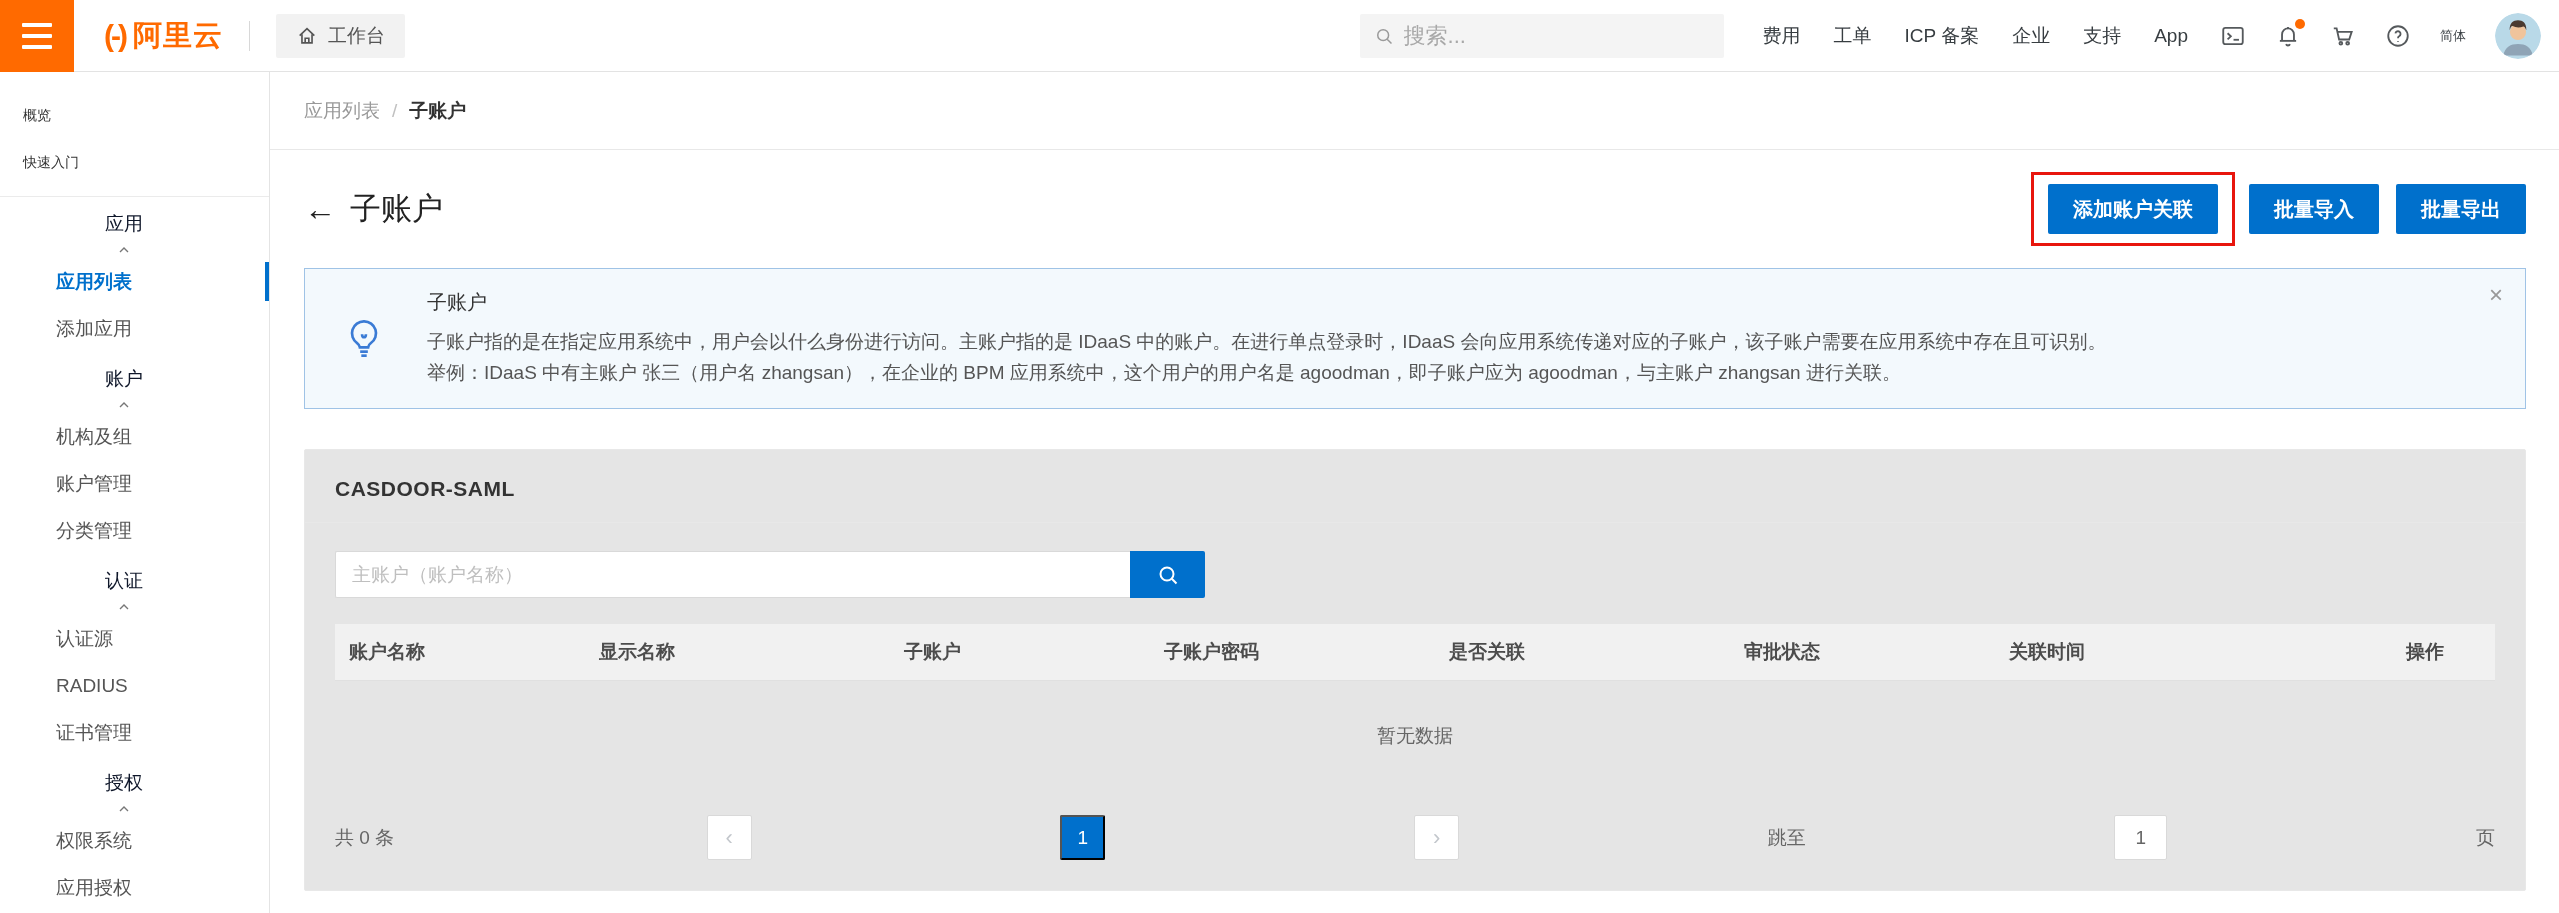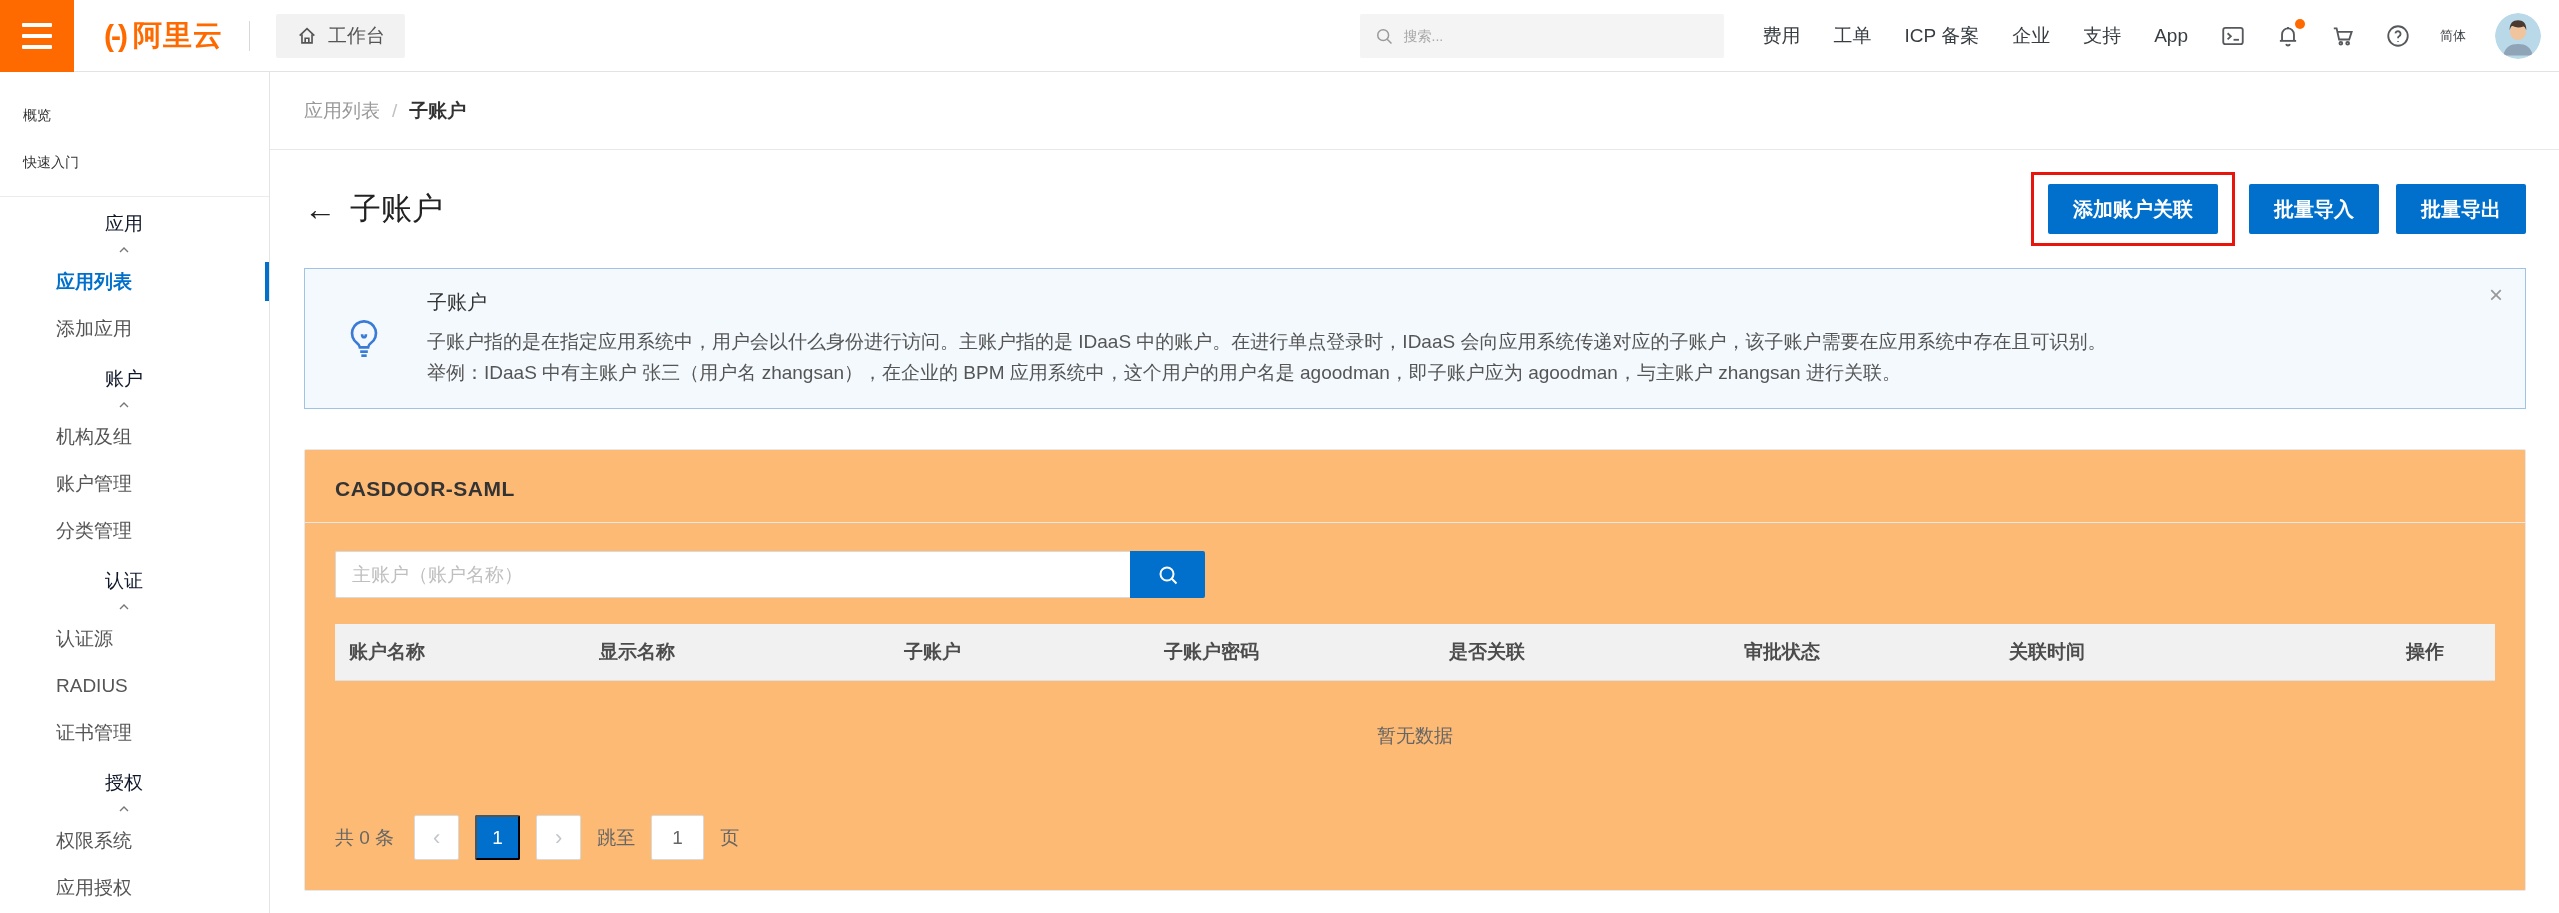--- a/index.html
+++ b/index.html
@@ -13,21 +13,21 @@
   .hamburger span { display:block; width:30px; height:4px; background:#fff; border-radius:1px; }
   .logo { display:flex; align-items:center; margin-left:30px; cursor:pointer; }
   .logo-mark { color:#FF6A00; font-weight:800; font-size:30px; letter-spacing:-3px; margin-right:8px; }
   .logo-text { color:#FF6A00; font-weight:800; font-size:29px; letter-spacing:1px; }
   .logo-divider { width:1px; height:30px; background:#d8d8d8; margin:0 26px; }
   .workbench { height:44px; background:#f2f2f2; border:none; border-radius:2px; display:flex; align-items:center; gap:10px; padding:0 20px; font-size:19px; color:#555; cursor:pointer; }
   .workbench svg { width:22px; height:22px; stroke:#555; fill:none; stroke-width:1.8; }
   .top-spacer { flex:1; }
   .topsearch { width:364px; height:44px; background:#f4f4f4; border-radius:2px; display:flex; align-items:center; padding:0 14px; gap:10px; }
   .topsearch svg { width:20px; height:20px; stroke:#9a9a9a; fill:none; stroke-width:1.8; flex:0 0 auto; }
-  .topsearch input { border:none; outline:none; background:transparent; font-size:14px; color:#333; width:100%; }
+  .topsearch input { border:none; outline:none; background:transparent; font-size:22px; color:#333; width:100%; }
   .topsearch input::placeholder { color:#a8a8a8; }
   .topnav { display:flex; align-items:center; gap:33px; margin-left:39px; }
   .topnav a { font-size:19px; color:#373d41; text-decoration:none; cursor:pointer; white-space:nowrap; }
   .topicons { display:flex; align-items:center; gap:29px; margin-left:32px; }
   .topicon { position:relative; width:26px; height:26px; display:flex; align-items:center; justify-content:center; cursor:pointer; }
   .topicon svg { width:26px; height:26px; stroke:#55595c; fill:none; stroke-width:1.7; }
   .badge-dot { position:absolute; top:-4px; right:-4px; width:10px; height:10px; border-radius:50%; background:#FF6A00; }
   .lang { font-size:13px; color:#373d41; cursor:pointer; white-space:nowrap; }
   .avatar { width:46px; height:46px; border-radius:50%; overflow:hidden; cursor:pointer; flex:0 0 auto; }
 
@@ -65,36 +65,36 @@
 
   
   .banner { position:relative; margin-top:24px; background:#f3f9fd; border:1px solid #9fc3e6; display:flex; align-items:center; padding:20px 60px 20px 36px; }
   .banner-icon { width:46px; height:46px; flex:0 0 auto; margin-right:40px; }
   .banner-icon svg { width:46px; height:46px; stroke:#3a7bd5; fill:none; stroke-width:1.4; }
   .banner-title { font-size:20px; color:#333; margin-bottom:10px; }
   .banner-line { font-size:19px; color:#555; line-height:31px; }
   .banner-close { position:absolute; top:14px; right:22px; font-size:24px; color:#999; cursor:pointer; line-height:1; }
 
   
-  .card { margin-top:40px; border:1px solid #e8e8e8; border-radius:2px; background:#fdba74; margin-bottom:14px; }
+  .card { margin-top:40px; border:1px solid #e8e8e8; border-radius:2px; background:#e5e5e5; margin-bottom:14px; }
   .card-header { padding:27px 30px 21px; border-bottom:1px solid #e8e8e8; }
   .card-title { font-size:21px; font-weight:700; color:#333; letter-spacing:.5px; }
   .card-search { padding:28px 30px 0; display:flex; }
   .search-input { width:795px; height:47px; border:1px solid #d9d9d9; border-right:none; border-radius:2px 0 0 2px; padding:0 16px; font-size:19px; color:#333; outline:none; }
   .search-input::placeholder { color:#bfbfbf; }
   .search-btn { width:75px; height:47px; background:#0070cc; border:none; border-radius:0 2px 2px 0; display:flex; align-items:center; justify-content:center; cursor:pointer; }
   .search-btn svg { width:24px; height:24px; stroke:#fff; fill:none; stroke-width:2; }
 
   .table-wrap { margin:26px 30px 0; }
   .thead { display:grid; grid-template-columns:250px 305px 260px 285px 295px 265px 360px 1fr; background:#f1f1f1; border-bottom:1px solid #e0e0e0; height:57px; align-items:center; }
   .th { font-size:19px; font-weight:700; color:#4c4c4c; padding-left:14px; white-space:nowrap; }
   .th.op { text-align:center; padding-left:0; }
   .empty-row { text-align:center; padding:42px 0 50px; font-size:19px; color:#666; }
 
-  .pagination { display:flex; align-items:center; justify-content:flex-start; gap:16px; padding:16px 30px 30px; font-size:19px; color:#666; }
+  .pagination { display:flex; align-items:center; justify-content:space-between; gap:16px; padding:16px 30px 30px; font-size:19px; color:#666; }
   .pg-btn { width:45px; height:45px; border:1px solid #d9d9d9; border-radius:2px; background:#fff; display:flex; align-items:center; justify-content:center; color:#c3c7cc; font-size:22px; cursor:pointer; }
   .pg-current { width:45px; height:45px; border-radius:2px; background:#0070cc; color:#fff; display:flex; align-items:center; justify-content:center; font-size:19px; cursor:pointer; }
   .pg-jump-input { width:53px; height:45px; border:1px solid #d9d9d9; border-radius:2px; text-align:center; font-size:19px; color:#666; outline:none; }
   .pg-total { margin-right:4px; }
 </style>
 </head>
 <body>
 
 <div class="app">
 

